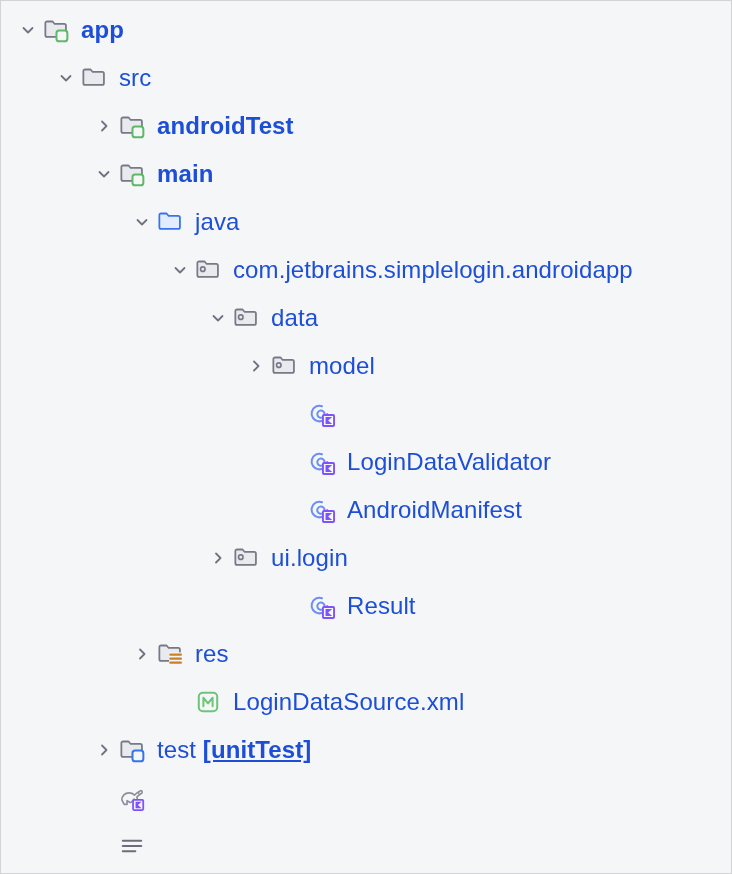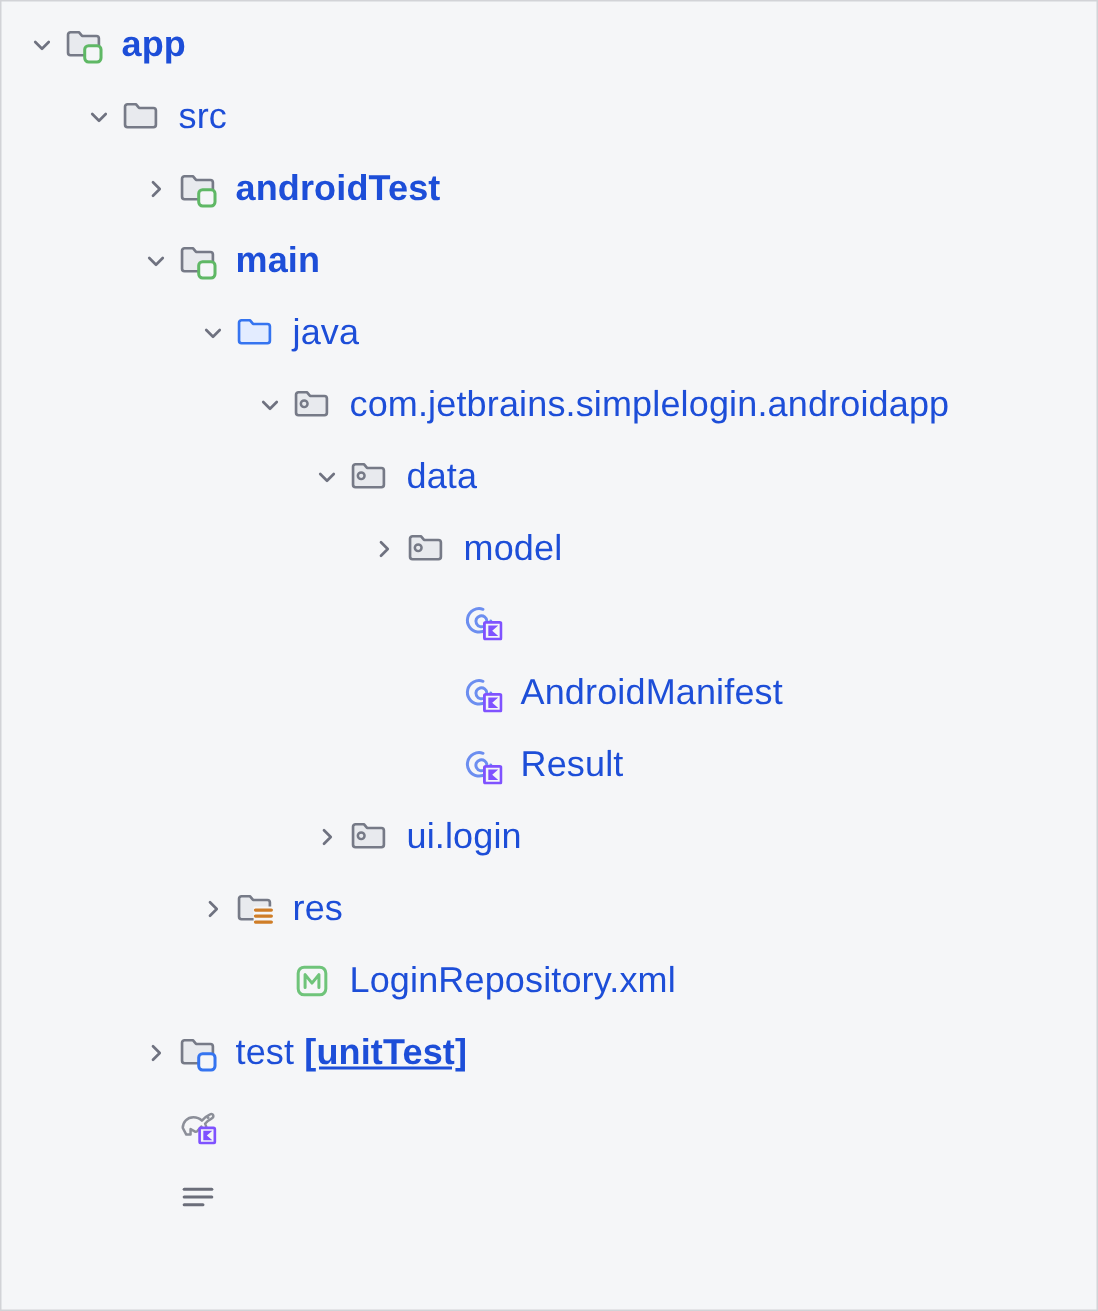--- a/index.html
+++ b/index.html
@@ -200,49 +200,62 @@
         <div style="width: 278px; min-width: 278px;"></div>
         <div class="twisty"></div>
         <div class="icon">
           <svg width="26" height="26" viewBox="0 0 22 22">
             <path d="M15.4 11 A6.6 6.6 0 1 1 11 4.4" fill="none" stroke="#6c8ef0" stroke-width="1.7" stroke-linecap="round"></path>
             <path d="M13.2 11 A3.1 3.1 0 1 0 12 13.6" fill="none" stroke="#6c8ef0" stroke-width="1.7" stroke-linecap="round"></path>
             <rect x="11.8" y="11.8" width="9.4" height="9.4" rx="0.8" fill="#f5f6f8" stroke="#7f52ff" stroke-width="1.6"></rect>
             <path d="M19.6 13.6 L16.2 16.5 L19.6 19.4 L14.0 19.4 L14.0 13.6 Z" fill="#7f52ff"></path>
           </svg>
         </div>
-        <div class="label">AndroidManifest</div>
+        <div class="label">LoginDataValidator</div>
       </div>
       <div class="row">
         <div style="width: 278px; min-width: 278px;"></div>
         <div class="twisty"></div>
         <div class="icon">
           <svg width="26" height="26" viewBox="0 0 22 22">
             <path d="M15.4 11 A6.6 6.6 0 1 1 11 4.4" fill="none" stroke="#6c8ef0" stroke-width="1.7" stroke-linecap="round"></path>
             <path d="M13.2 11 A3.1 3.1 0 1 0 12 13.6" fill="none" stroke="#6c8ef0" stroke-width="1.7" stroke-linecap="round"></path>
             <rect x="11.8" y="11.8" width="9.4" height="9.4" rx="0.8" fill="#f5f6f8" stroke="#7f52ff" stroke-width="1.6"></rect>
             <path d="M19.6 13.6 L16.2 16.5 L19.6 19.4 L14.0 19.4 L14.0 13.6 Z" fill="#7f52ff"></path>
           </svg>
         </div>
+        <div class="label">AndroidManifest</div>
+      </div>
+      <div class="row">
+        <div style="width: 202px; min-width: 202px;"></div>
+        <div class="twisty">
+          <svg width="20" height="20" viewBox="0 0 20 20">
+            <path d="M8 5.5 L12.5 10 L8 14.5" fill="none" stroke="#6f7280" stroke-width="1.8" stroke-linecap="round" stroke-linejoin="round"></path>
+          </svg>
+        </div>
+        <div class="icon">
+          <svg width="26" height="26" viewBox="0 0 22 22">
+            <path d="M2 5.2 C2 4.4 2.6 3.8 3.4 3.8 L8.1 3.8 L9.9 5.9 L18 5.9 C18.8 5.9 19.4 6.5 19.4 7.3 L19.4 15.4 C19.4 16.2 18.8 16.8 18 16.8 L3.4 16.8 C2.6 16.8 2 16.2 2 15.4 Z" fill="#e8eaee" stroke="#767a87" stroke-width="1.5" stroke-linejoin="round"></path>
+            <circle cx="6.6" cy="10.3" r="1.9" fill="none" stroke="#767a87" stroke-width="1.4"></circle>
+          </svg>
+        </div>
+        <div class="label">ui.login</div>
+      </div>
+      <div class="row">
+        <div style="width: 278px; min-width: 278px;"></div>
+        <div class="twisty"></div>
+        <div class="icon">
+          <svg width="26" height="26" viewBox="0 0 22 22">
+            <path d="M15.4 11 A6.6 6.6 0 1 1 11 4.4" fill="none" stroke="#6c8ef0" stroke-width="1.7" stroke-linecap="round"></path>
+            <path d="M13.2 11 A3.1 3.1 0 1 0 12 13.6" fill="none" stroke="#6c8ef0" stroke-width="1.7" stroke-linecap="round"></path>
+            <rect x="11.8" y="11.8" width="9.4" height="9.4" rx="0.8" fill="#f5f6f8" stroke="#7f52ff" stroke-width="1.6"></rect>
+            <path d="M19.6 13.6 L16.2 16.5 L19.6 19.4 L14.0 19.4 L14.0 13.6 Z" fill="#7f52ff"></path>
+          </svg>
+        </div>
         <div class="label">Result</div>
-      </div>
-      <div class="row">
-        <div style="width: 202px; min-width: 202px;"></div>
-        <div class="twisty">
-          <svg width="20" height="20" viewBox="0 0 20 20">
-            <path d="M8 5.5 L12.5 10 L8 14.5" fill="none" stroke="#6f7280" stroke-width="1.8" stroke-linecap="round" stroke-linejoin="round"></path>
-          </svg>
-        </div>
-        <div class="icon">
-          <svg width="26" height="26" viewBox="0 0 22 22">
-            <path d="M2 5.2 C2 4.4 2.6 3.8 3.4 3.8 L8.1 3.8 L9.9 5.9 L18 5.9 C18.8 5.9 19.4 6.5 19.4 7.3 L19.4 15.4 C19.4 16.2 18.8 16.8 18 16.8 L3.4 16.8 C2.6 16.8 2 16.2 2 15.4 Z" fill="#e8eaee" stroke="#767a87" stroke-width="1.5" stroke-linejoin="round"></path>
-            <circle cx="6.6" cy="10.3" r="1.9" fill="none" stroke="#767a87" stroke-width="1.4"></circle>
-          </svg>
-        </div>
-        <div class="label">ui.login</div>
       </div>
       <div class="row">
         <div style="width: 126px; min-width: 126px;"></div>
         <div class="twisty">
           <svg width="20" height="20" viewBox="0 0 20 20">
             <path d="M8 5.5 L12.5 10 L8 14.5" fill="none" stroke="#6f7280" stroke-width="1.8" stroke-linecap="round" stroke-linejoin="round"></path>
           </svg>
         </div>
         <div class="icon">
           <svg width="26" height="26" viewBox="0 0 22 22">
@@ -259,21 +272,21 @@
       </div>
       <div class="row">
         <div style="width: 164px; min-width: 164px;"></div>
         <div class="twisty"></div>
         <div class="icon">
           <svg width="26" height="26" viewBox="0 0 22 22">
             <rect x="3.2" y="3.2" width="15.6" height="15.6" rx="3.4" fill="none" stroke="#6fc47a" stroke-width="1.7"></rect>
             <path d="M7.1 14.6 L7.1 7.4 L11.0 12.2 L14.9 7.4 L14.9 14.6" fill="none" stroke="#6fc47a" stroke-width="1.7" stroke-linecap="round" stroke-linejoin="round"></path>
           </svg>
         </div>
-        <div class="label">LoginRepository.xml</div>
+        <div class="label">LoginDataSource.xml</div>
       </div>
       <div class="row">
         <div style="width: 88px; min-width: 88px;"></div>
         <div class="twisty">
           <svg width="20" height="20" viewBox="0 0 20 20">
             <path d="M8 5.5 L12.5 10 L8 14.5" fill="none" stroke="#6f7280" stroke-width="1.8" stroke-linecap="round" stroke-linejoin="round"></path>
           </svg>
         </div>
         <div class="icon">
           <svg width="26" height="26" viewBox="0 0 22 22">

